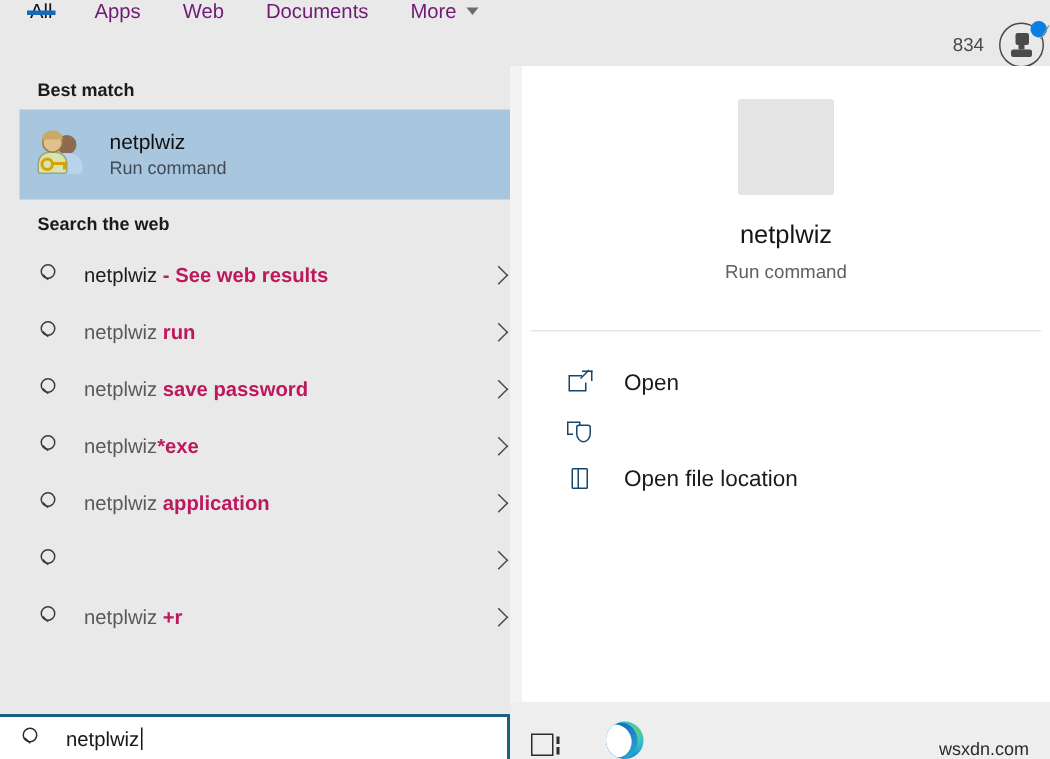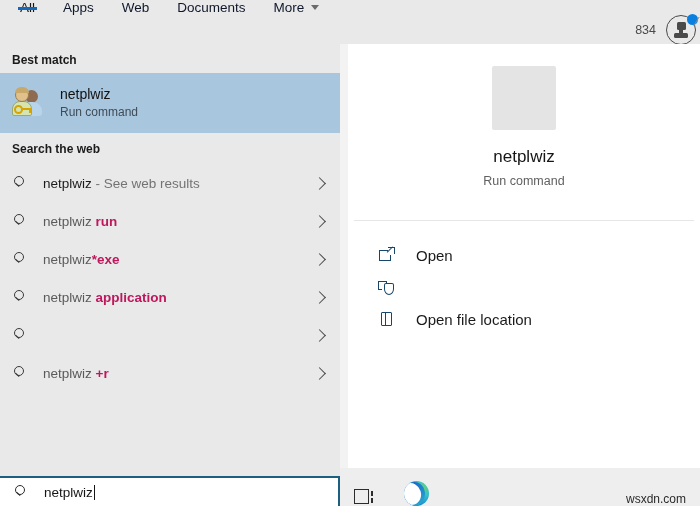--- a/index.html
+++ b/index.html
@@ -37,21 +37,21 @@
     align-items: stretch;
     height: 44px;
     padding-left: 6px;
   }
   .tab {
     position: relative;
     display: flex;
     align-items: center;
     padding: 0 14px;
     font-size: 13.5px;
-    color: #0f172a;
+    color: #701a75;
     cursor: default;
     white-space: nowrap;
   }
   .tab.active {
     color: #151515;
   }
   .tab.active .tab-underline {
     position: absolute;
     left: 12px;
     right: 12px;
@@ -122,20 +122,21 @@
     color: #8a8a8a;
   }
 
   
   .left-panel {
     position: absolute;
     left: 0; top: 44px;
     width: 340px;
     height: 424px;
     background: #e9e9e9;
+    padding-left: 13px;
   }
   .panel-gap {
     position: absolute;
     left: 340px; top: 44px;
     width: 8px;
     height: 424px;
     background: #f3f3f3;
   }
   .section-head {
     font-size: 12px;
@@ -279,22 +280,22 @@
   }
   .sg-bold {
     color: #be185d;
     font-weight: bold;
   }
   .sg-plain {
     color: #1b1b1b;
     font-weight: normal;
   }
   .sg-dim {
-    color: #737373;
-    font-weight: normal;
+    color: #be185d;
+    font-weight: bold;
   }
   .chev {
     margin-left: auto;
     width: 8px; height: 8px;
     border-right: 1.5px solid #4a4a4a;
     border-top: 1.5px solid #4a4a4a;
     transform: rotate(45deg);
   }
 
   
@@ -599,20 +600,28 @@
 
       <div class="suggest-row">
         <span class="mag">
             <span class="lens"></span>
             <span class="handle"></span>
           </span>
         <span class="suggest-text"><span class="sg-base">netplwiz</span><span class="sg-bold"> run</span></span>
         <span class="chev"></span>
       </div>
 
+      <div class="suggest-row">
+        <span class="mag">
+            <span class="lens"></span>
+            <span class="handle"></span>
+          </span>
+        <span class="suggest-text"><span class="sg-base">netplwiz</span><span class="sg-bold"> save password</span></span>
+        <span class="chev"></span>
+      </div>
 
       <div class="suggest-row">
         <span class="mag">
             <span class="lens"></span>
             <span class="handle"></span>
           </span>
         <span class="suggest-text"><span class="sg-base">netplwiz</span><span class="sg-bold">*exe</span></span>
         <span class="chev"></span>
       </div>
 

